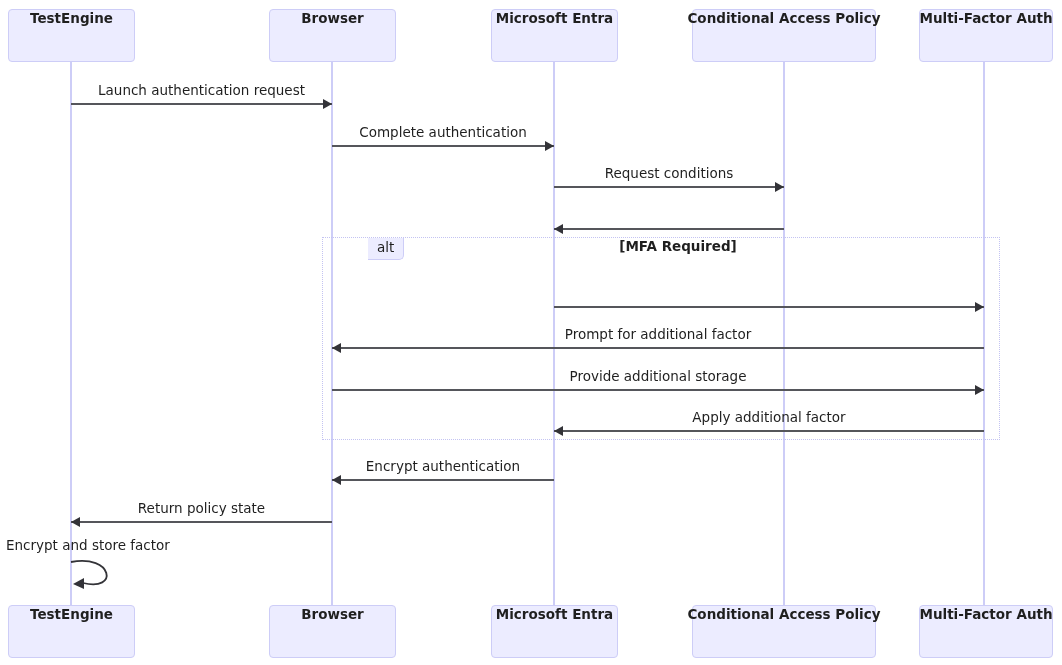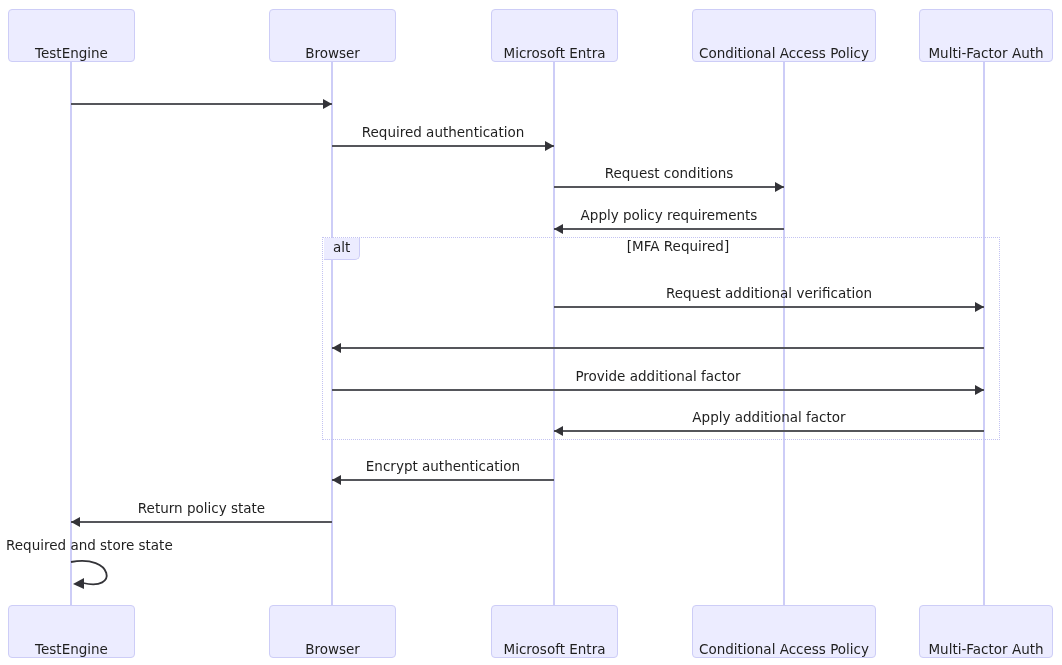--- a/index.html
+++ b/index.html
@@ -2,57 +2,57 @@
 <html><head>
 <meta charset="utf-8">
 <style>
   html,body{margin:0;padding:0;background:#ffffff;}
   body{width:1062px;height:665px;font-family:"DejaVu Sans",sans-serif;overflow:hidden;}
   #diagram{position:relative;width:1062px;height:665px;background:#ffffff;}
 
   .lifeline{position:absolute;width:2px;background:#cdcdf7;top:62px;height:543px;}
 
   .actor-box{position:absolute;height:53px;border:1px solid #cdcdf7;border-radius:4px;
-    background:#ececff;display:flex;align-items:flex-end;justify-content:center;
-    box-sizing:border-box;}
+    background:#ececff;display:flex;align-items:flex-start;justify-content:center;
+    box-sizing:border-box;font-weight:bold;}
   .actor-label{font-size:13.5px;color:#1f1f1f;white-space:nowrap;
     font-family:"DejaVu Sans",sans-serif;}
 
   .msg{position:absolute;height:2px;background:#55565b;}
   .msg-text{position:absolute;font-size:13.5px;color:#1f1f1f;white-space:nowrap;
     text-align:center;transform:translateX(-50%);}
   .arrowhead{position:absolute;width:0;height:0;border-top:5px solid transparent;
     border-bottom:5px solid transparent;}
   .arrowhead.right{border-left:9px solid #333338;}
   .arrowhead.left{border-right:9px solid #333338;}
 
   .altbox{position:absolute;border:1.6px dotted #c3c3f2;box-sizing:border-box;
     background:transparent;}
   .altlabel{position:absolute;background:#ececff;border:1px solid #cdcdf7;
     border-top:none;border-left:none;
     font-size:13.5px;color:#1f1f1f;padding:2px 9px 3px 9px;
-    border-bottom-right-radius:5px;line-height:1.15;}
+    border-bottom-right-radius:5px;line-height:1.15;margin-left:44px;}
   .altcond{position:absolute;font-size:13.5px;color:#1f1f1f;white-space:nowrap;
     transform:translateX(-50%);}
 
   .loop-svg{position:absolute;}
 </style>
 </head>
 <body>
 
 <div id="diagram">
 
 <div class="lifeline" style="left: 70px;"></div>
     <div class="lifeline" style="left: 331px;"></div>
     <div class="lifeline" style="left: 553px;"></div>
     <div class="lifeline" style="left: 783px;"></div>
     <div class="lifeline" style="left: 983px;"></div>
     <div class="altbox" style="left: 322px; top: 237px; width: 678px; height: 203px;"></div>
     <div class="altlabel" style="left: 324px; top: 238px;">alt</div>
-    <div class="altcond" style="left: 678px; top: 238px;">[MFA Required]</div>
+    <div class="altcond" style="left: 678px; top: 238px; font-weight: bold;">[MFA Required]</div>
     <div class="actor-box" style="left: 8px; top: 9px; width: 127px;">
       <span class="actor-label">TestEngine</span>
     </div>
     <div class="actor-box" style="left: 8px; top: 605px; width: 127px;">
       <span class="actor-label">TestEngine</span>
     </div>
     <div class="actor-box" style="left: 269px; top: 9px; width: 127px;">
       <span class="actor-label">Browser</span>
     </div>
     <div class="actor-box" style="left: 269px; top: 605px; width: 127px;">
@@ -71,44 +71,44 @@
       <span class="actor-label">Conditional Access Policy</span>
     </div>
     <div class="actor-box" style="left: 919px; top: 9px; width: 134px;">
       <span class="actor-label">Multi-Factor Auth</span>
     </div>
     <div class="actor-box" style="left: 919px; top: 605px; width: 134px;">
       <span class="actor-label">Multi-Factor Auth</span>
     </div>
     <div class="msg" style="left: 71px; top: 103px; width: 261px;"></div>
     <div class="arrowhead right" style="top: 99px; left: 323px;"></div>
+    <div class="msg-text" style="left: 201.5px; top: 82px;">Launch authentication request</div>
     <div class="msg" style="left: 332px; top: 145px; width: 222px;"></div>
     <div class="arrowhead right" style="top: 141px; left: 545px;"></div>
-    <div class="msg-text" style="left: 443px; top: 124px;">Required authentication</div>
+    <div class="msg-text" style="left: 443px; top: 124px;">Complete authentication</div>
     <div class="msg" style="left: 554px; top: 186px; width: 230px;"></div>
     <div class="arrowhead right" style="top: 182px; left: 775px;"></div>
     <div class="msg-text" style="left: 669px; top: 165px;">Request conditions</div>
     <div class="msg" style="left: 554px; top: 228px; width: 230px;"></div>
     <div class="arrowhead left" style="top: 224px; left: 554px;"></div>
-    <div class="msg-text" style="left: 669px; top: 207px;">Apply policy requirements</div>
     <div class="msg" style="left: 554px; top: 306px; width: 430px;"></div>
     <div class="arrowhead right" style="top: 302px; left: 975px;"></div>
-    <div class="msg-text" style="left: 769px; top: 285px;">Request additional verification</div>
     <div class="msg" style="left: 332px; top: 347px; width: 652px;"></div>
     <div class="arrowhead left" style="top: 343px; left: 332px;"></div>
+    <div class="msg-text" style="left: 658px; top: 326px;">Prompt for additional factor</div>
     <div class="msg" style="left: 332px; top: 389px; width: 652px;"></div>
     <div class="arrowhead right" style="top: 385px; left: 975px;"></div>
-    <div class="msg-text" style="left: 658px; top: 368px;">Provide additional factor</div>
+    <div class="msg-text" style="left: 658px; top: 368px;">Provide additional storage</div>
     <div class="msg" style="left: 554px; top: 430px; width: 430px;"></div>
     <div class="arrowhead left" style="top: 426px; left: 554px;"></div>
     <div class="msg-text" style="left: 769px; top: 409px;">Apply additional factor</div>
     <div class="msg" style="left: 332px; top: 479px; width: 222px;"></div>
     <div class="arrowhead left" style="top: 475px; left: 332px;"></div>
     <div class="msg-text" style="left: 443px; top: 458px;">Encrypt authentication</div>
     <div class="msg" style="left: 71px; top: 521px; width: 261px;"></div>
     <div class="arrowhead left" style="top: 517px; left: 71px;"></div>
     <div class="msg-text" style="left: 201.5px; top: 500px;">Return policy state</div>
-    <div style="position: absolute; left: 6px; top: 537px; font-size: 13.5px; color: rgb(31, 31, 31); white-space: nowrap;">Required and store state</div>
+    <div style="position: absolute; left: 6px; top: 537px; font-size: 13.5px; color: rgb(31, 31, 31); white-space: nowrap;">Encrypt and store factor</div>
     <svg class="loop-svg" width="70" height="44" style="left: 69px; top: 558px;">
       <path d="M 2 4 C 44 -4 50 34 14 25" fill="none" stroke="#333338" stroke-width="1.8"></path>
       <polygon points="4,26 15,20 15,31" fill="#333338"></polygon>
     </svg>
   </div>
 
 </body></html>

